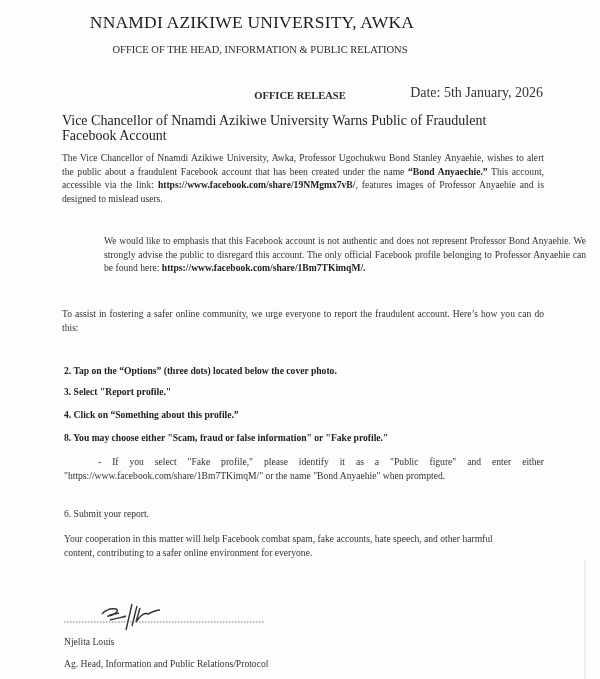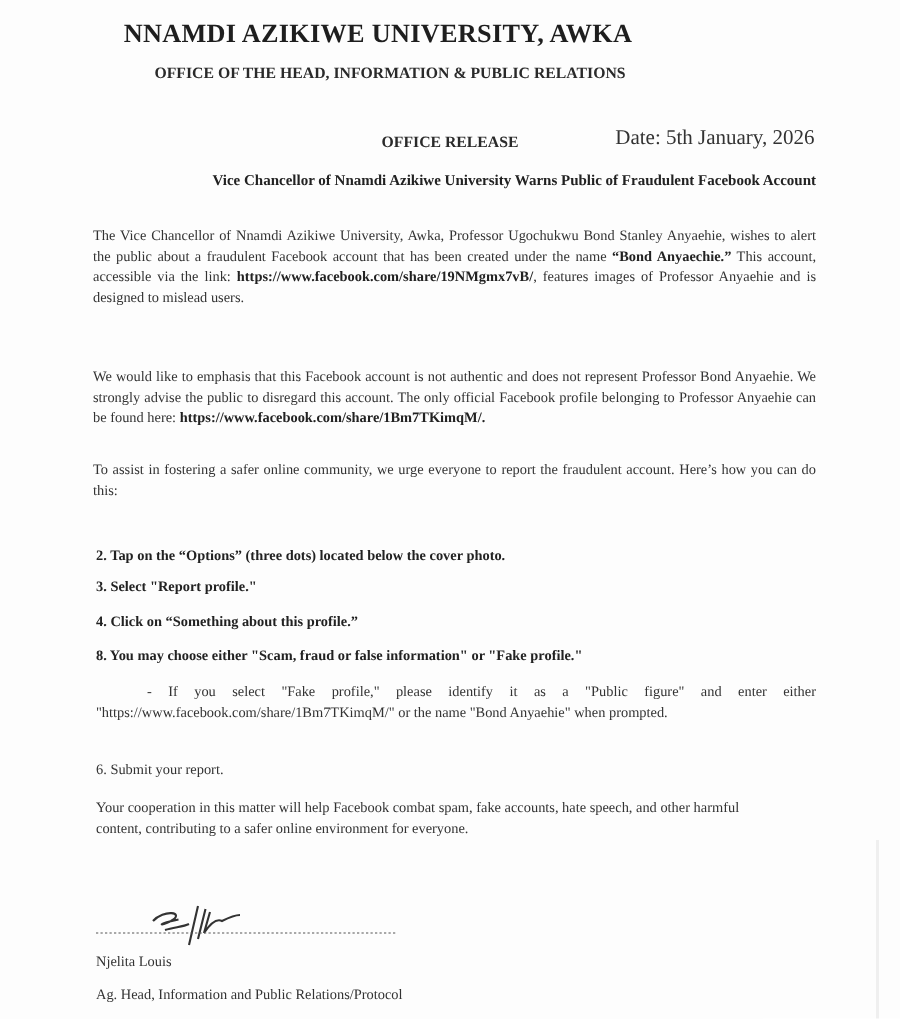--- a/index.html
+++ b/index.html
@@ -13,44 +13,44 @@
   .page {
     position: absolute; left: 0; top: 0; width: 600px; height: 679px;
     background: #fdfdfd;
   }
   .edge {
     position: absolute; right: 14px; top: 560px; width: 2px; height: 119px;
     background: #efefef;
   }
   .univ {
     position: absolute; top: 12px; left: 0; width: 504px; text-align: center;
-    font-weight: bold; font-size: 17.5px; letter-spacing: 0.2px; color: #1e1e1e;
+    font-weight: normal; font-size: 17.5px; letter-spacing: 0.2px; color: #1e1e1e;
   }
   .office {
     position: absolute; top: 44px; left: 0; width: 520px; text-align: center;
-    font-weight: bold; font-size: 10.5px; color: #2a2a2a;
+    font-weight: normal; font-size: 10.5px; color: #2a2a2a;
   }
   .date {
     position: absolute; top: 85px; right: 57px; font-size: 14px; color: #333;
   }
   .pr {
     position: absolute; top: 90px; left: 0; width: 600px; text-align: center;
     font-weight: bold; font-size: 10.5px; color: #2a2a2a;
   }
   .content {
     position: absolute; left: 62px; width: 482px;
     font-size: 9.6px; line-height: 13.6px; color: #333;
   }
   .title {
-    top: 114px; font-weight: bold; font-size: 10px; line-height: 14.5px; color: #222; text-align: right;
+    top: 114px; font-weight: normal; font-size: 14px; line-height: 14.5px; color: #222;
   }
   .para { text-align: justify; }
   .bold { font-weight: bold; color: #222; }
   .p1 { top: 151px; }
-  .p2 { top: 245px; }
+  .p2 { top: 234px; margin-left: 42px; }
   .p3 { top: 307px; }
   .step { position: absolute; left: 64px; font-size: 9.6px; font-weight: bold; color: #222; }
   .s1 { top: 341px; }
   .s2 { top: 365px; text-align: right; }
   .s3 { top: 386px; }
   .s4 { top: 409px; }
   .s5 { top: 432px; }
   .sub { top: 455px; left: 64px; width: 480px; }
   .sub .indent { display: inline-block; width: 34px; }
   .s6 { top: 508px; font-weight: normal; color: #333; }

